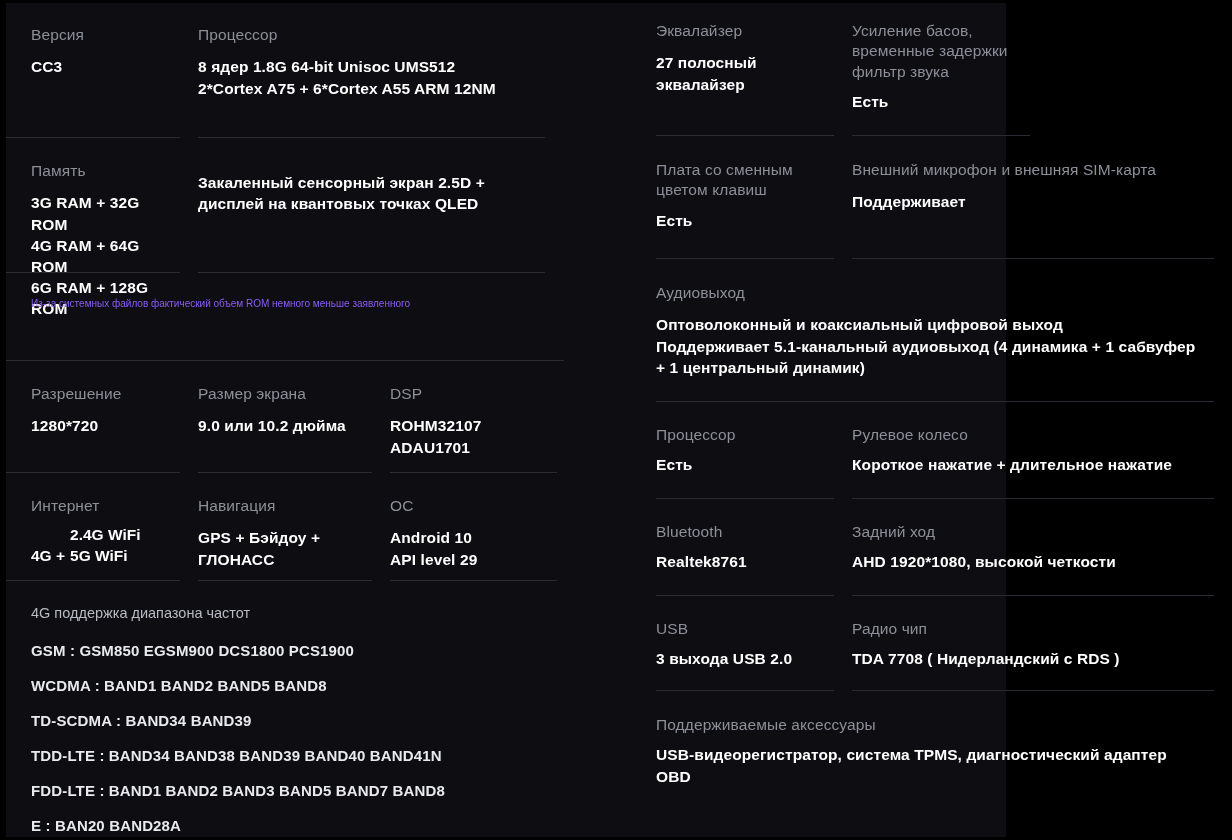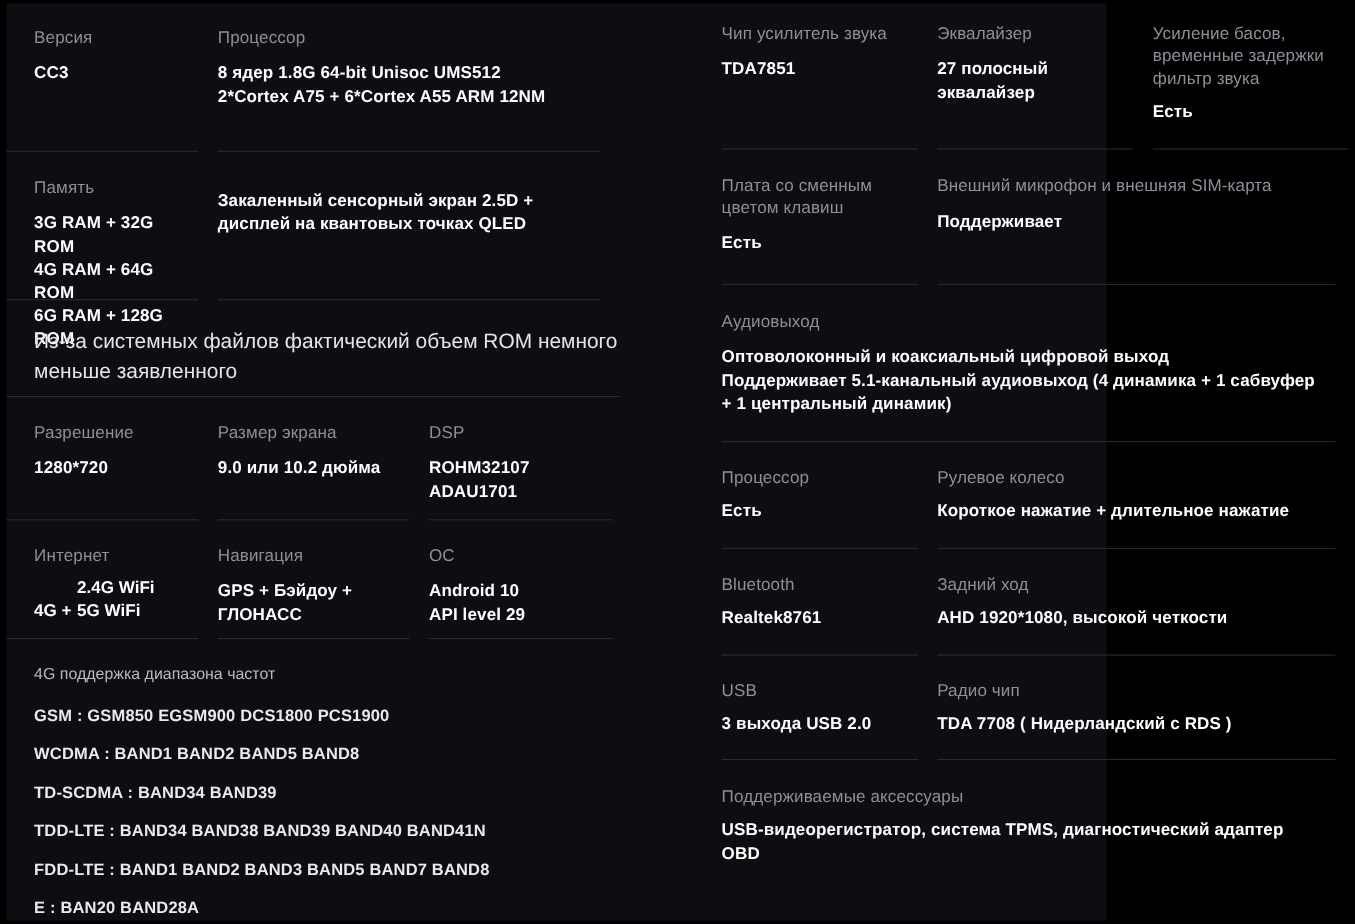--- a/index.html
+++ b/index.html
@@ -74,22 +74,22 @@
   .value {
     color: #ffffff;
     font-size: 15.5px;
     font-weight: bold;
     line-height: 1.36;
     letter-spacing: .1px;
     margin-top: 11px;
   }
   .value.tight { margin-top: 9px; }
   .note {
-    color: #e5e5e5;
-    font-size: 19px;
+    color: #8b5cf6;
+    font-size: 10px;
     font-weight: 400;
     line-height: 1.45;
   }
   .bandline {
     color: #e9eaee;
     font-size: 15px;
     font-weight: 700;
     line-height: 1;
     letter-spacing: .15px;
   }
@@ -254,24 +254,20 @@
       </div>
     </div>
 
   </div>
 
   <div class="col-gap"></div>
 
   <div class="col-right">
 
     <div class="row">
-      <div class="cell rule r1" style="height:128px;padding-top:13px">
-        <div class="label">Чип усилитель звука</div>
-        <div class="value">TDA7851</div>
-      </div>
       <div class="cell rule r2" style="height:128px;padding-top:13px">
         <div class="label">Эквалайзер</div>
         <div class="value">
           <div>27 полосный</div>
           <div>эквалайзер</div>
         </div>
       </div>
       <div class="cell rule r3" style="height:128px;padding-top:13px">
         <div class="label">
           <div>Усиление басов,</div>

